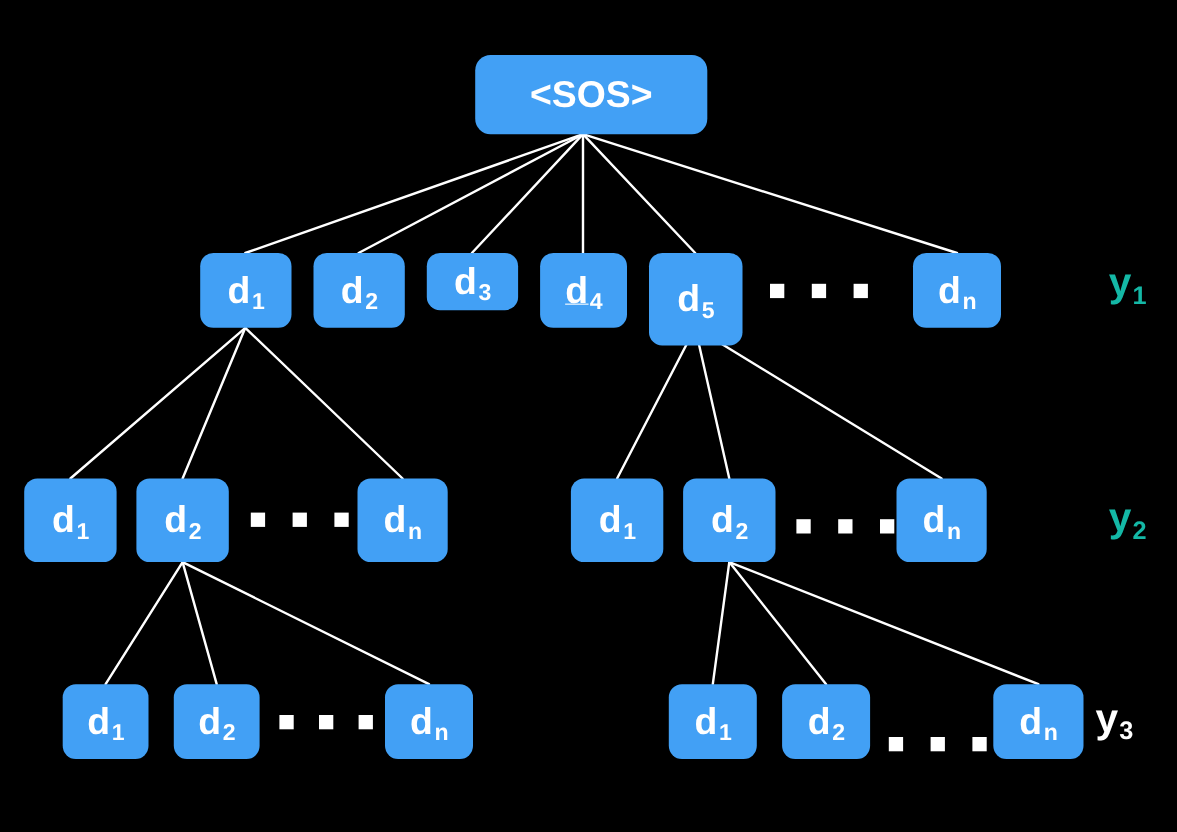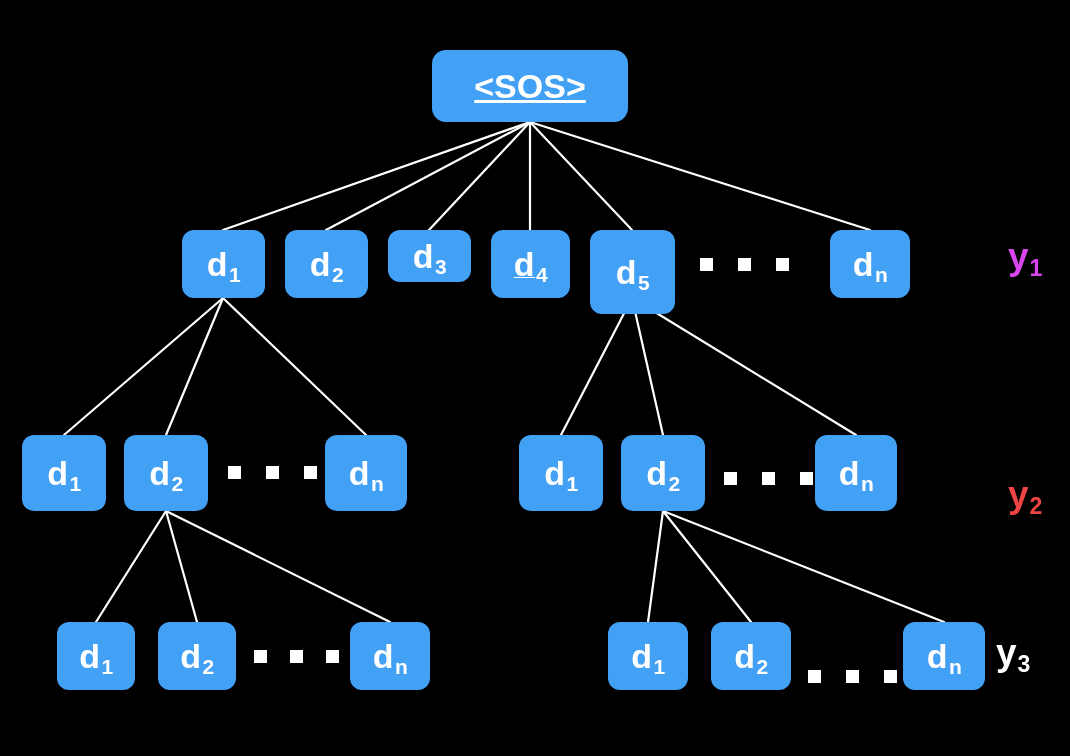--- a/index.html
+++ b/index.html
@@ -101,21 +101,21 @@
       <line x1="632" y1="298" x2="663" y2="435" stroke="#ffffff" stroke-width="2.2" stroke-linecap="round"></line>
       <line x1="632" y1="298" x2="856" y2="435" stroke="#ffffff" stroke-width="2.2" stroke-linecap="round"></line>
       <line x1="166" y1="511" x2="96" y2="622" stroke="#ffffff" stroke-width="2.2" stroke-linecap="round"></line>
       <line x1="166" y1="511" x2="197" y2="622" stroke="#ffffff" stroke-width="2.2" stroke-linecap="round"></line>
       <line x1="166" y1="511" x2="390" y2="622" stroke="#ffffff" stroke-width="2.2" stroke-linecap="round"></line>
       <line x1="663" y1="511" x2="648" y2="622" stroke="#ffffff" stroke-width="2.2" stroke-linecap="round"></line>
       <line x1="663" y1="511" x2="751" y2="622" stroke="#ffffff" stroke-width="2.2" stroke-linecap="round"></line>
       <line x1="663" y1="511" x2="944" y2="622" stroke="#ffffff" stroke-width="2.2" stroke-linecap="round"></line>
     </svg>
   <div id="node-layer">
-      <div class="node sos" style="left: 432px; top: 50px; width: 196px; height: 72px; background: rgb(66, 160, 245); color: rgb(255, 255, 255); text-decoration: underline;">
+      <div class="node sos" style="left: 432px; top: 50px; width: 211px; height: 72px; background: rgb(66, 160, 245); color: rgb(255, 255, 255);">
         <span>&lt;SOS&gt;</span>
       </div>
       <div class="node" style="left: 182px; top: 230px; width: 83px; height: 68px; background: rgb(66, 160, 245); color: rgb(255, 255, 255);">
         <span><span class="d-main">d</span><span class="d-sub">1</span></span>
       </div>
       <div class="node" style="left: 285px; top: 230px; width: 83px; height: 68px; background: rgb(66, 160, 245); color: rgb(255, 255, 255);">
         <span><span class="d-main">d</span><span class="d-sub">2</span></span>
       </div>
       <div class="node" style="left: 388px; top: 230px; width: 83px; height: 52px; background: rgb(66, 160, 245); color: rgb(255, 255, 255);">
         <span><span class="d-main">d</span><span class="d-sub">3</span></span>
@@ -127,21 +127,21 @@
         <span><span class="d-main">d</span><span class="d-sub">5</span></span>
       </div>
       <div class="node" style="left: 830px; top: 230px; width: 80px; height: 68px; background: rgb(66, 160, 245); color: rgb(255, 255, 255);">
         <span><span class="d-main">d</span><span class="d-sub">n</span></span>
       </div>
       <div class="ellipsis" style="left: 700px; top: 258px; gap: 25px;">
         <span class="sq" style="background: rgb(255, 255, 255);"></span>
         <span class="sq" style="background: rgb(255, 255, 255);"></span>
         <span class="sq" style="background: rgb(255, 255, 255);"></span>
       </div>
-      <div class="ylabel" style="left: 1008px; top: 238px; color: #d946ef;"><span class="y-main">y</span><span class="y-sub">1</span></div>
+      <div class="ylabel" style="left: 1008px; top: 238px; color: #14b8a6;"><span class="y-main">y</span><span class="y-sub">1</span></div>
       <div class="node" style="left: 22px; top: 435px; width: 84px; height: 76px; background: rgb(66, 160, 245); color: rgb(255, 255, 255);">
         <span><span class="d-main">d</span><span class="d-sub">1</span></span>
       </div>
       <div class="node" style="left: 124px; top: 435px; width: 84px; height: 76px; background: rgb(66, 160, 245); color: rgb(255, 255, 255);">
         <span><span class="d-main">d</span><span class="d-sub">2</span></span>
       </div>
       <div class="node" style="left: 325px; top: 435px; width: 82px; height: 76px; background: rgb(66, 160, 245); color: rgb(255, 255, 255);">
         <span><span class="d-main">d</span><span class="d-sub">n</span></span>
       </div>
       <div class="ellipsis" style="left: 228px; top: 466px; gap: 25px;">
@@ -156,21 +156,21 @@
         <span><span class="d-main">d</span><span class="d-sub">2</span></span>
       </div>
       <div class="node" style="left: 815px; top: 435px; width: 82px; height: 76px; background: rgb(66, 160, 245); color: rgb(255, 255, 255);">
         <span><span class="d-main">d</span><span class="d-sub">n</span></span>
       </div>
       <div class="ellipsis" style="left: 724px; top: 472px; gap: 25px;">
         <span class="sq" style="background: rgb(255, 255, 255);"></span>
         <span class="sq" style="background: rgb(255, 255, 255);"></span>
         <span class="sq" style="background: rgb(255, 255, 255);"></span>
       </div>
-      <div class="ylabel" style="left: 1008px; top: 452px; color: #ef4444; margin-top: 24px;"><span class="y-main">y</span><span class="y-sub">2</span></div>
+      <div class="ylabel" style="left: 1008px; top: 452px; color: #14b8a6;"><span class="y-main">y</span><span class="y-sub">2</span></div>
       <div class="node" style="left: 57px; top: 622px; width: 78px; height: 68px; background: rgb(66, 160, 245); color: rgb(255, 255, 255);">
         <span><span class="d-main">d</span><span class="d-sub">1</span></span>
       </div>
       <div class="node" style="left: 158px; top: 622px; width: 78px; height: 68px; background: rgb(66, 160, 245); color: rgb(255, 255, 255);">
         <span><span class="d-main">d</span><span class="d-sub">2</span></span>
       </div>
       <div class="node" style="left: 350px; top: 622px; width: 80px; height: 68px; background: rgb(66, 160, 245); color: rgb(255, 255, 255);">
         <span><span class="d-main">d</span><span class="d-sub">n</span></span>
       </div>
       <div class="ellipsis" style="left: 254px; top: 650px; gap: 23px;">

